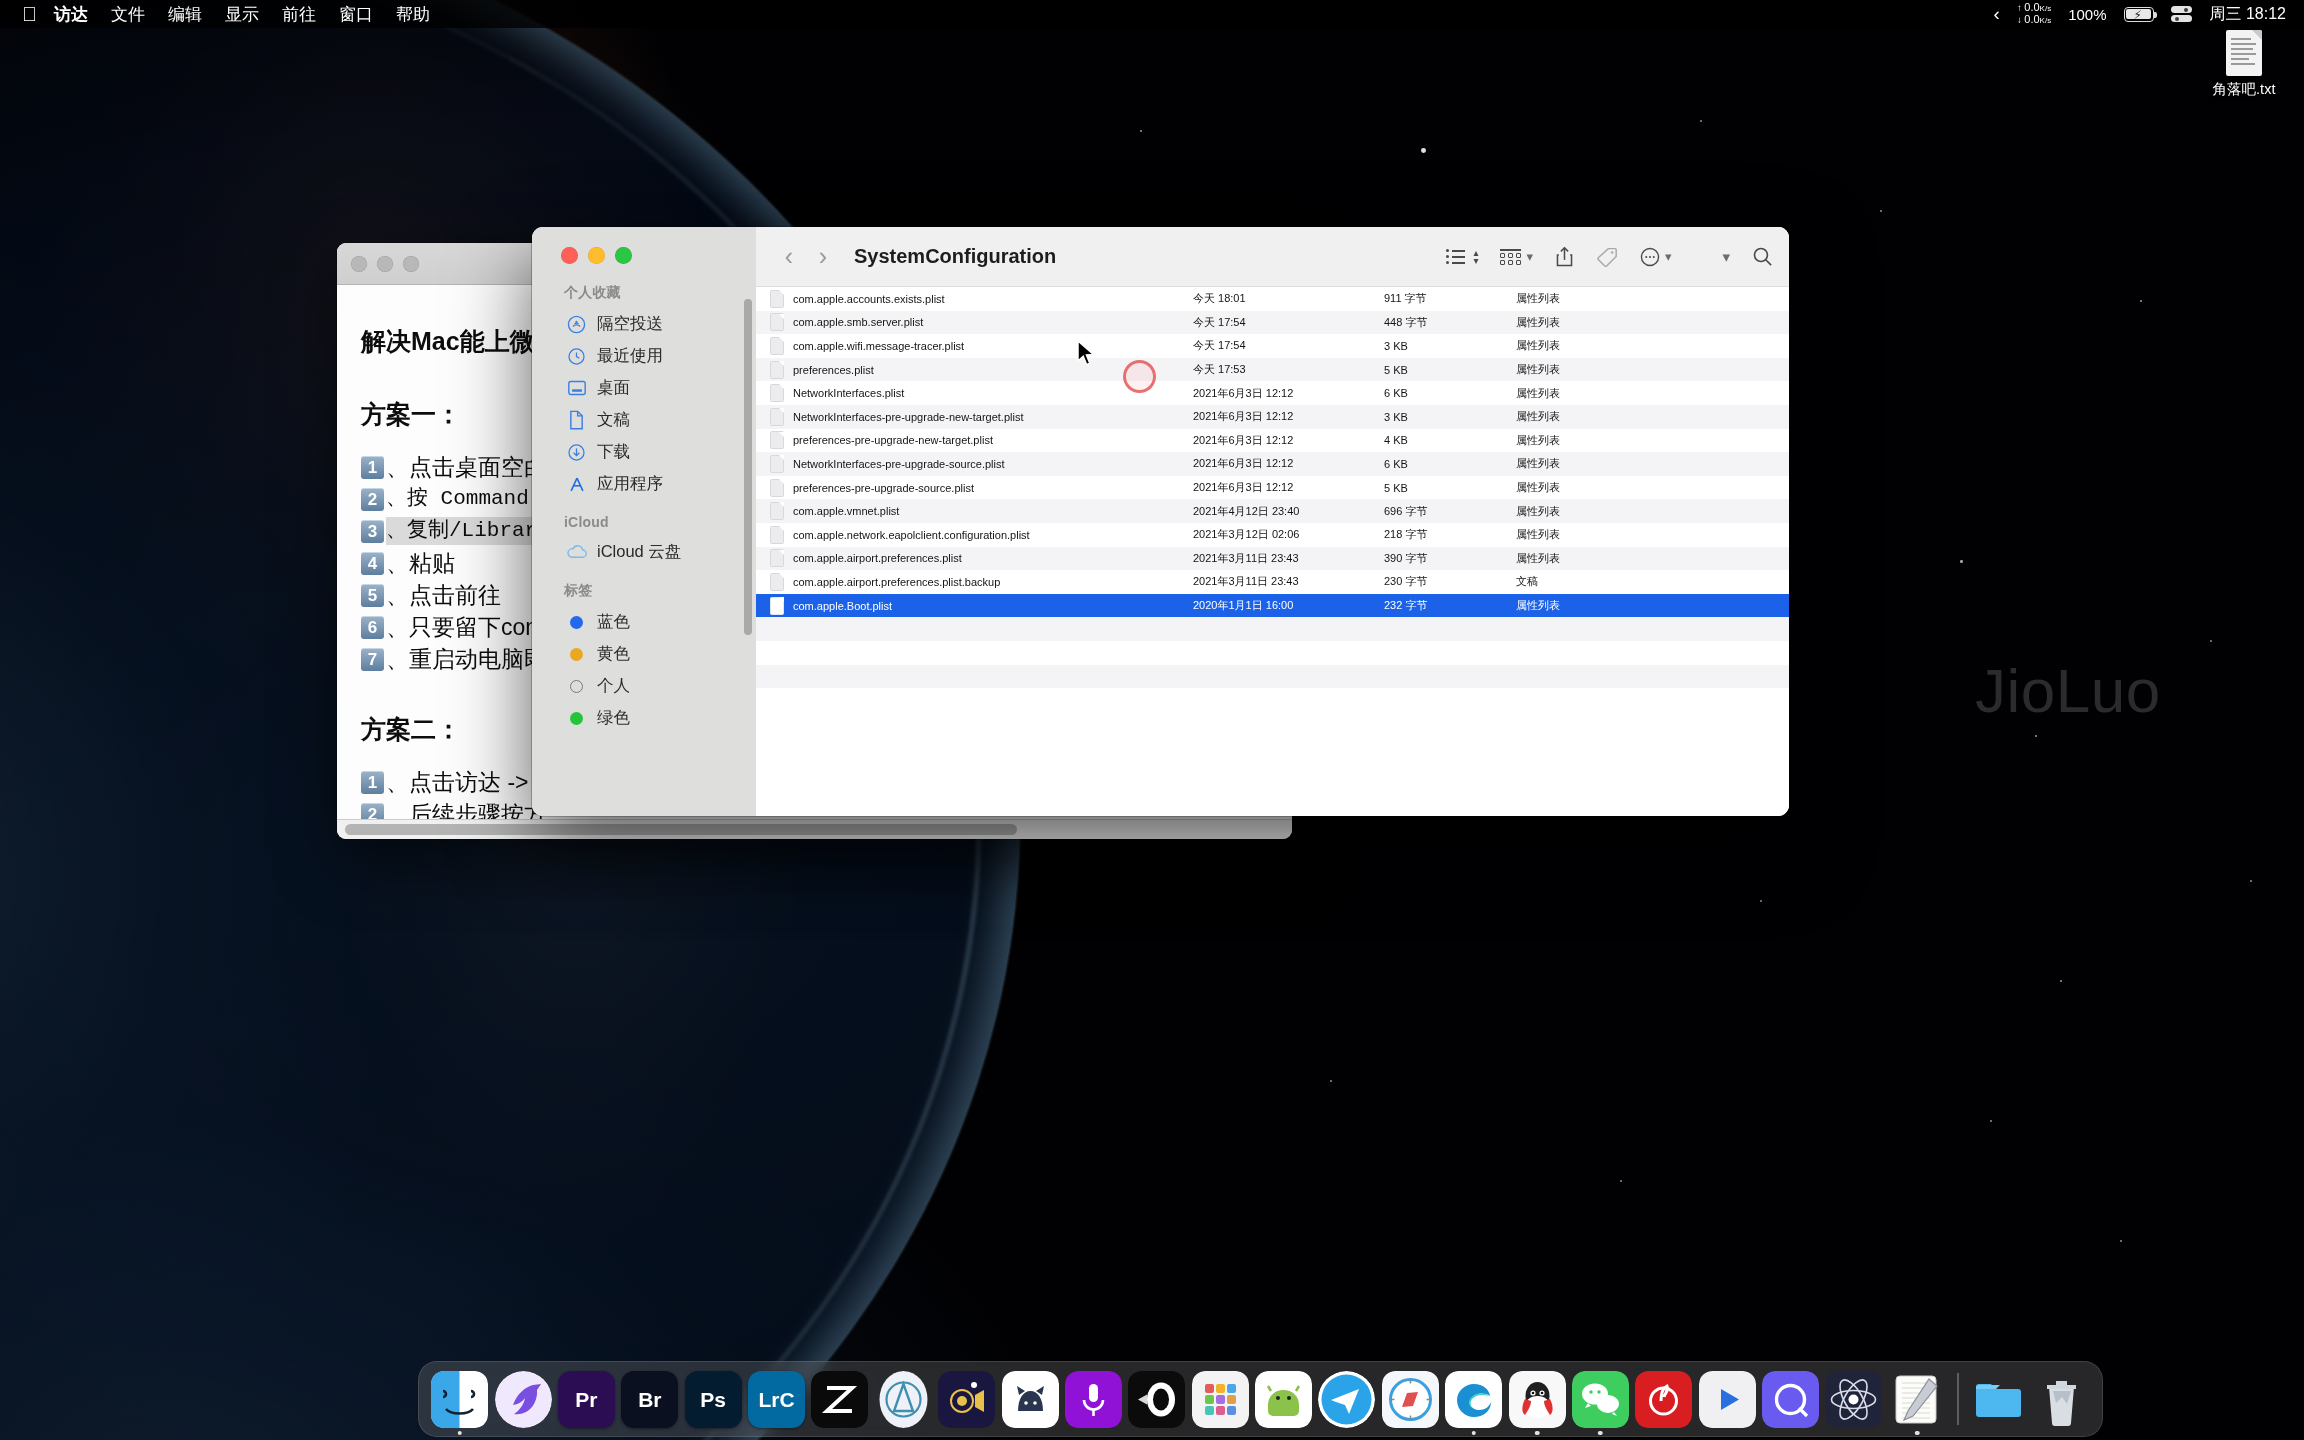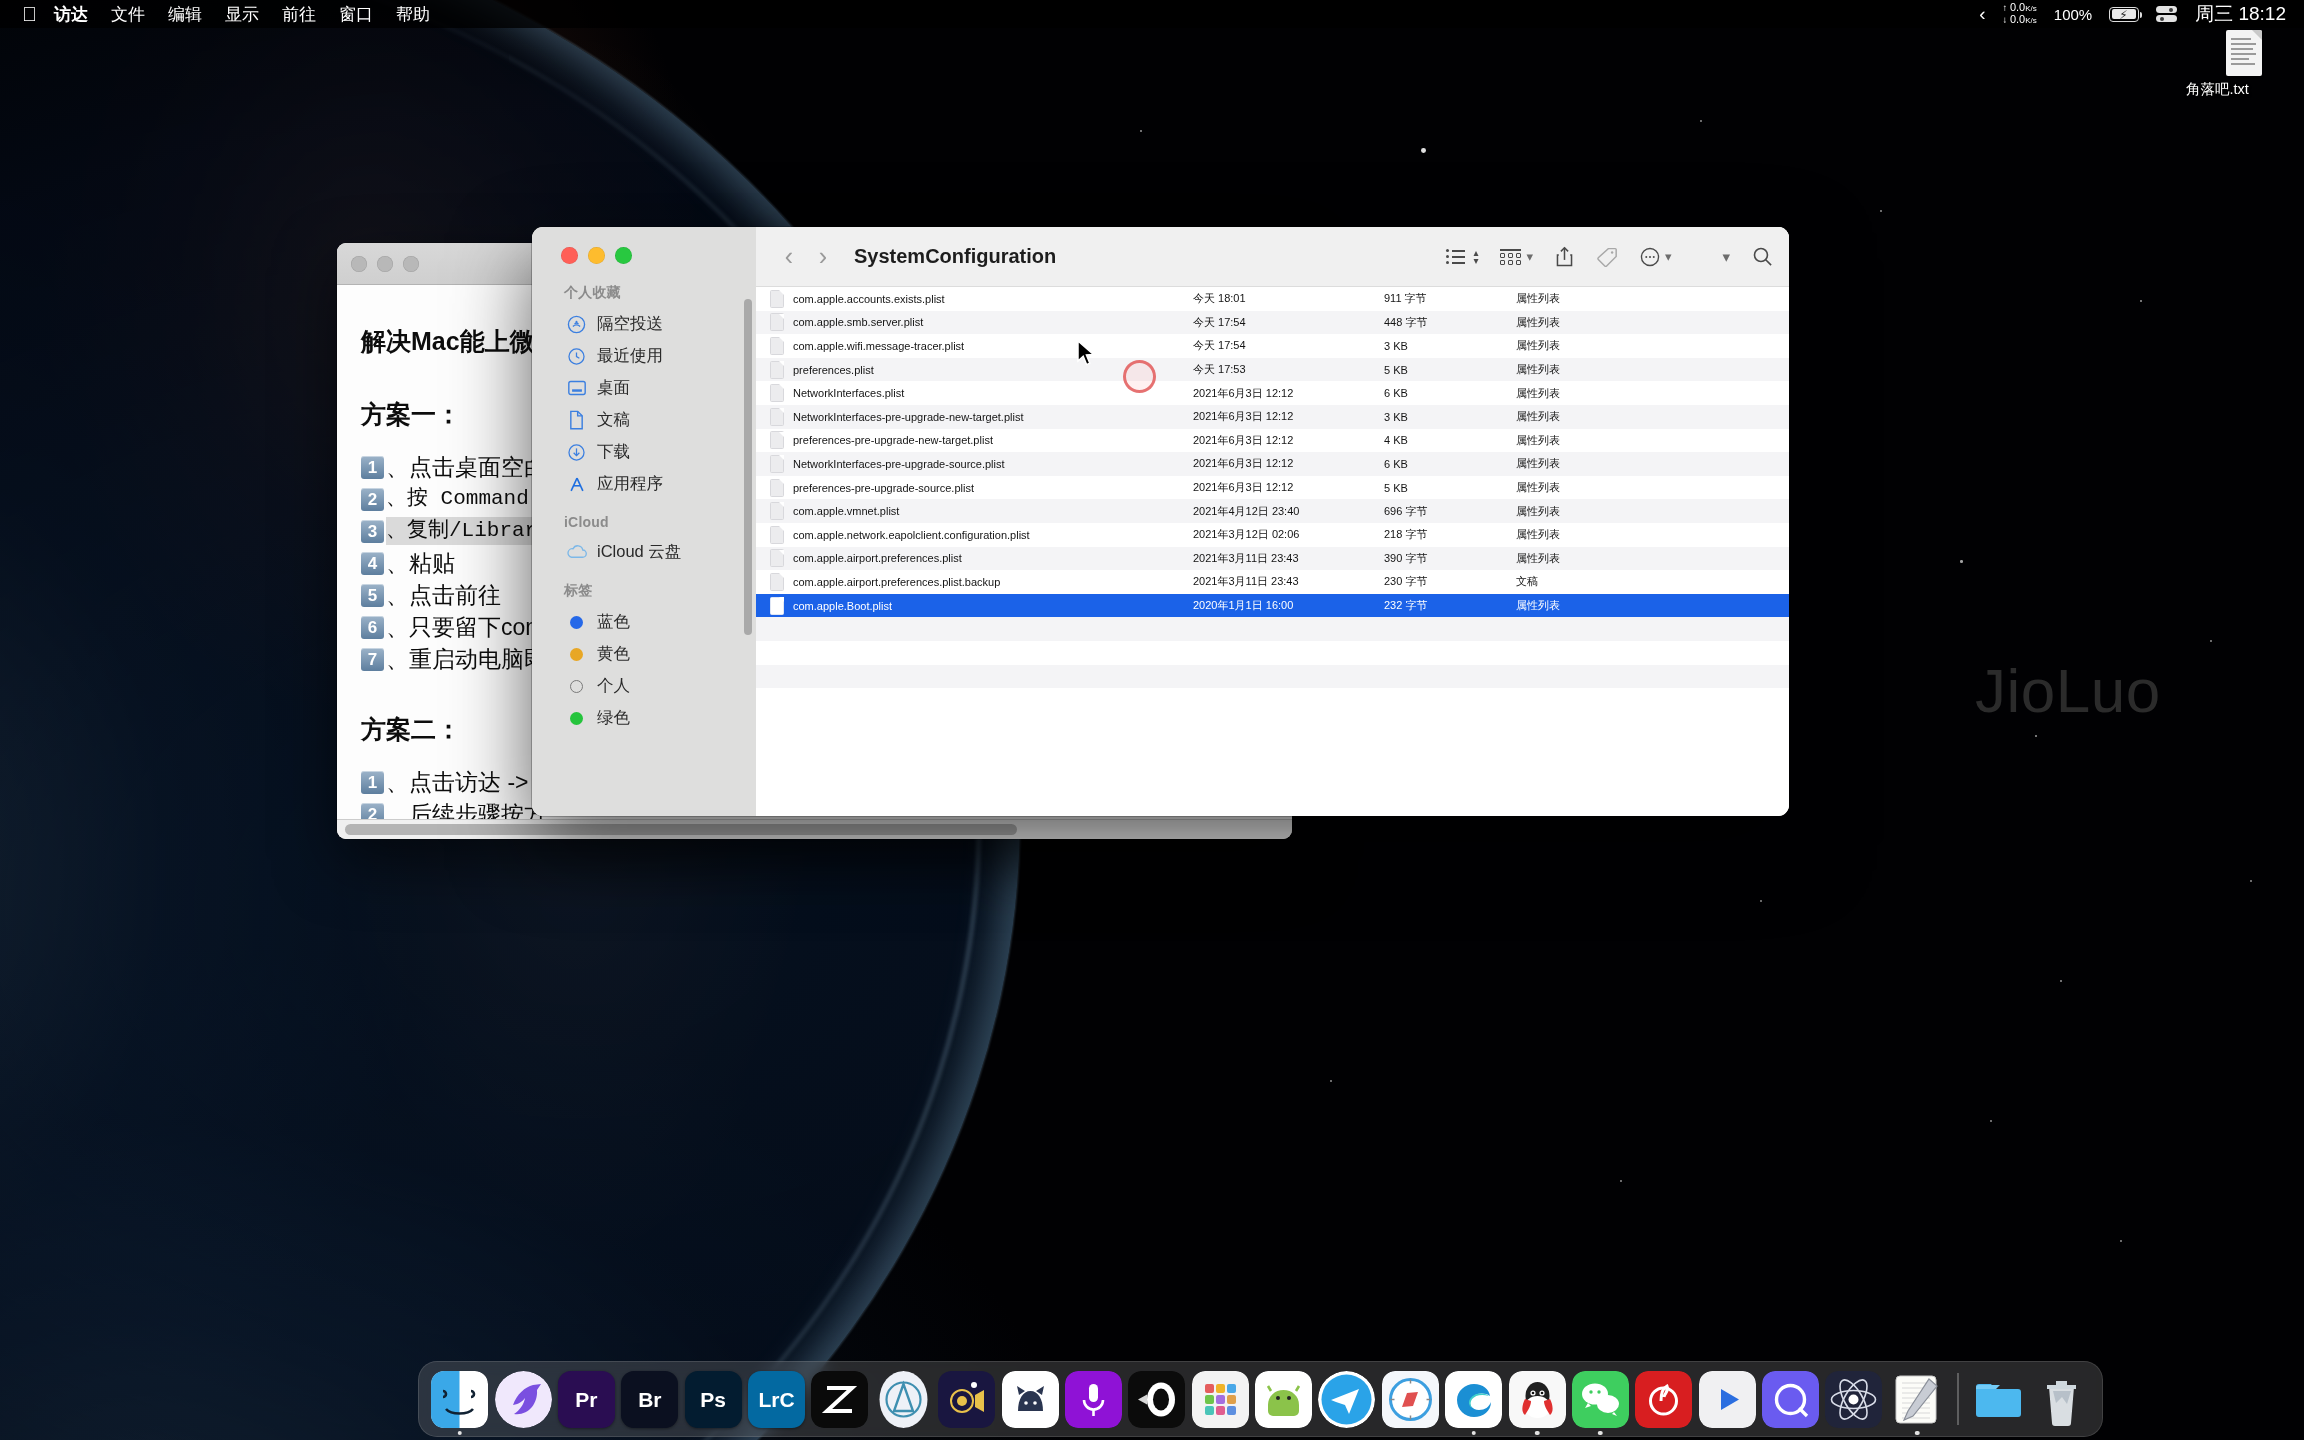--- a/index.html
+++ b/index.html
@@ -77,26 +77,26 @@
   .battery .bolt {
     position:absolute; left:9px; top:1px; font-size:12px; color:#1b1b1b; line-height:13px;
   }
   .ccicon { display:inline-block; width:22px; height:16px; position:relative; vertical-align:middle; }
   .ccicon .sw { position:absolute; left:0; width:21px; height:7px; border-radius:4px; background:#e3e3e3; }
   .ccicon .sw.a { top:0; }
   .ccicon .sw.b { top:9px; }
   .ccicon .kn { position:absolute; width:4px; height:4px; border-radius:50%; background:#3c3c3c; }
   .ccicon .kn.a { left:13px; top:1.5px; }
   .ccicon .kn.b { left:4px; top:10.5px; }
-  .clock { font-size:19px; }
+  .clock { font-size:16px; }
 
   
   #desk-file {
     position:absolute; left:2186px; top:30px; width:116px;
-    text-align:left; color:#fff;
+    text-align:center; color:#fff;
   }
   .txticon {
     width:36px; height:46px; margin:0 auto 4px;
     background:#f3f3f3; border-radius:2px; position:relative;
     box-shadow:0 1px 2px rgba(0,0,0,0.6);
     overflow:hidden;
   }
   .txticon:before {
     content:""; position:absolute; right:0; top:0;
     border-width:0 10px 10px 0; border-style:solid;

